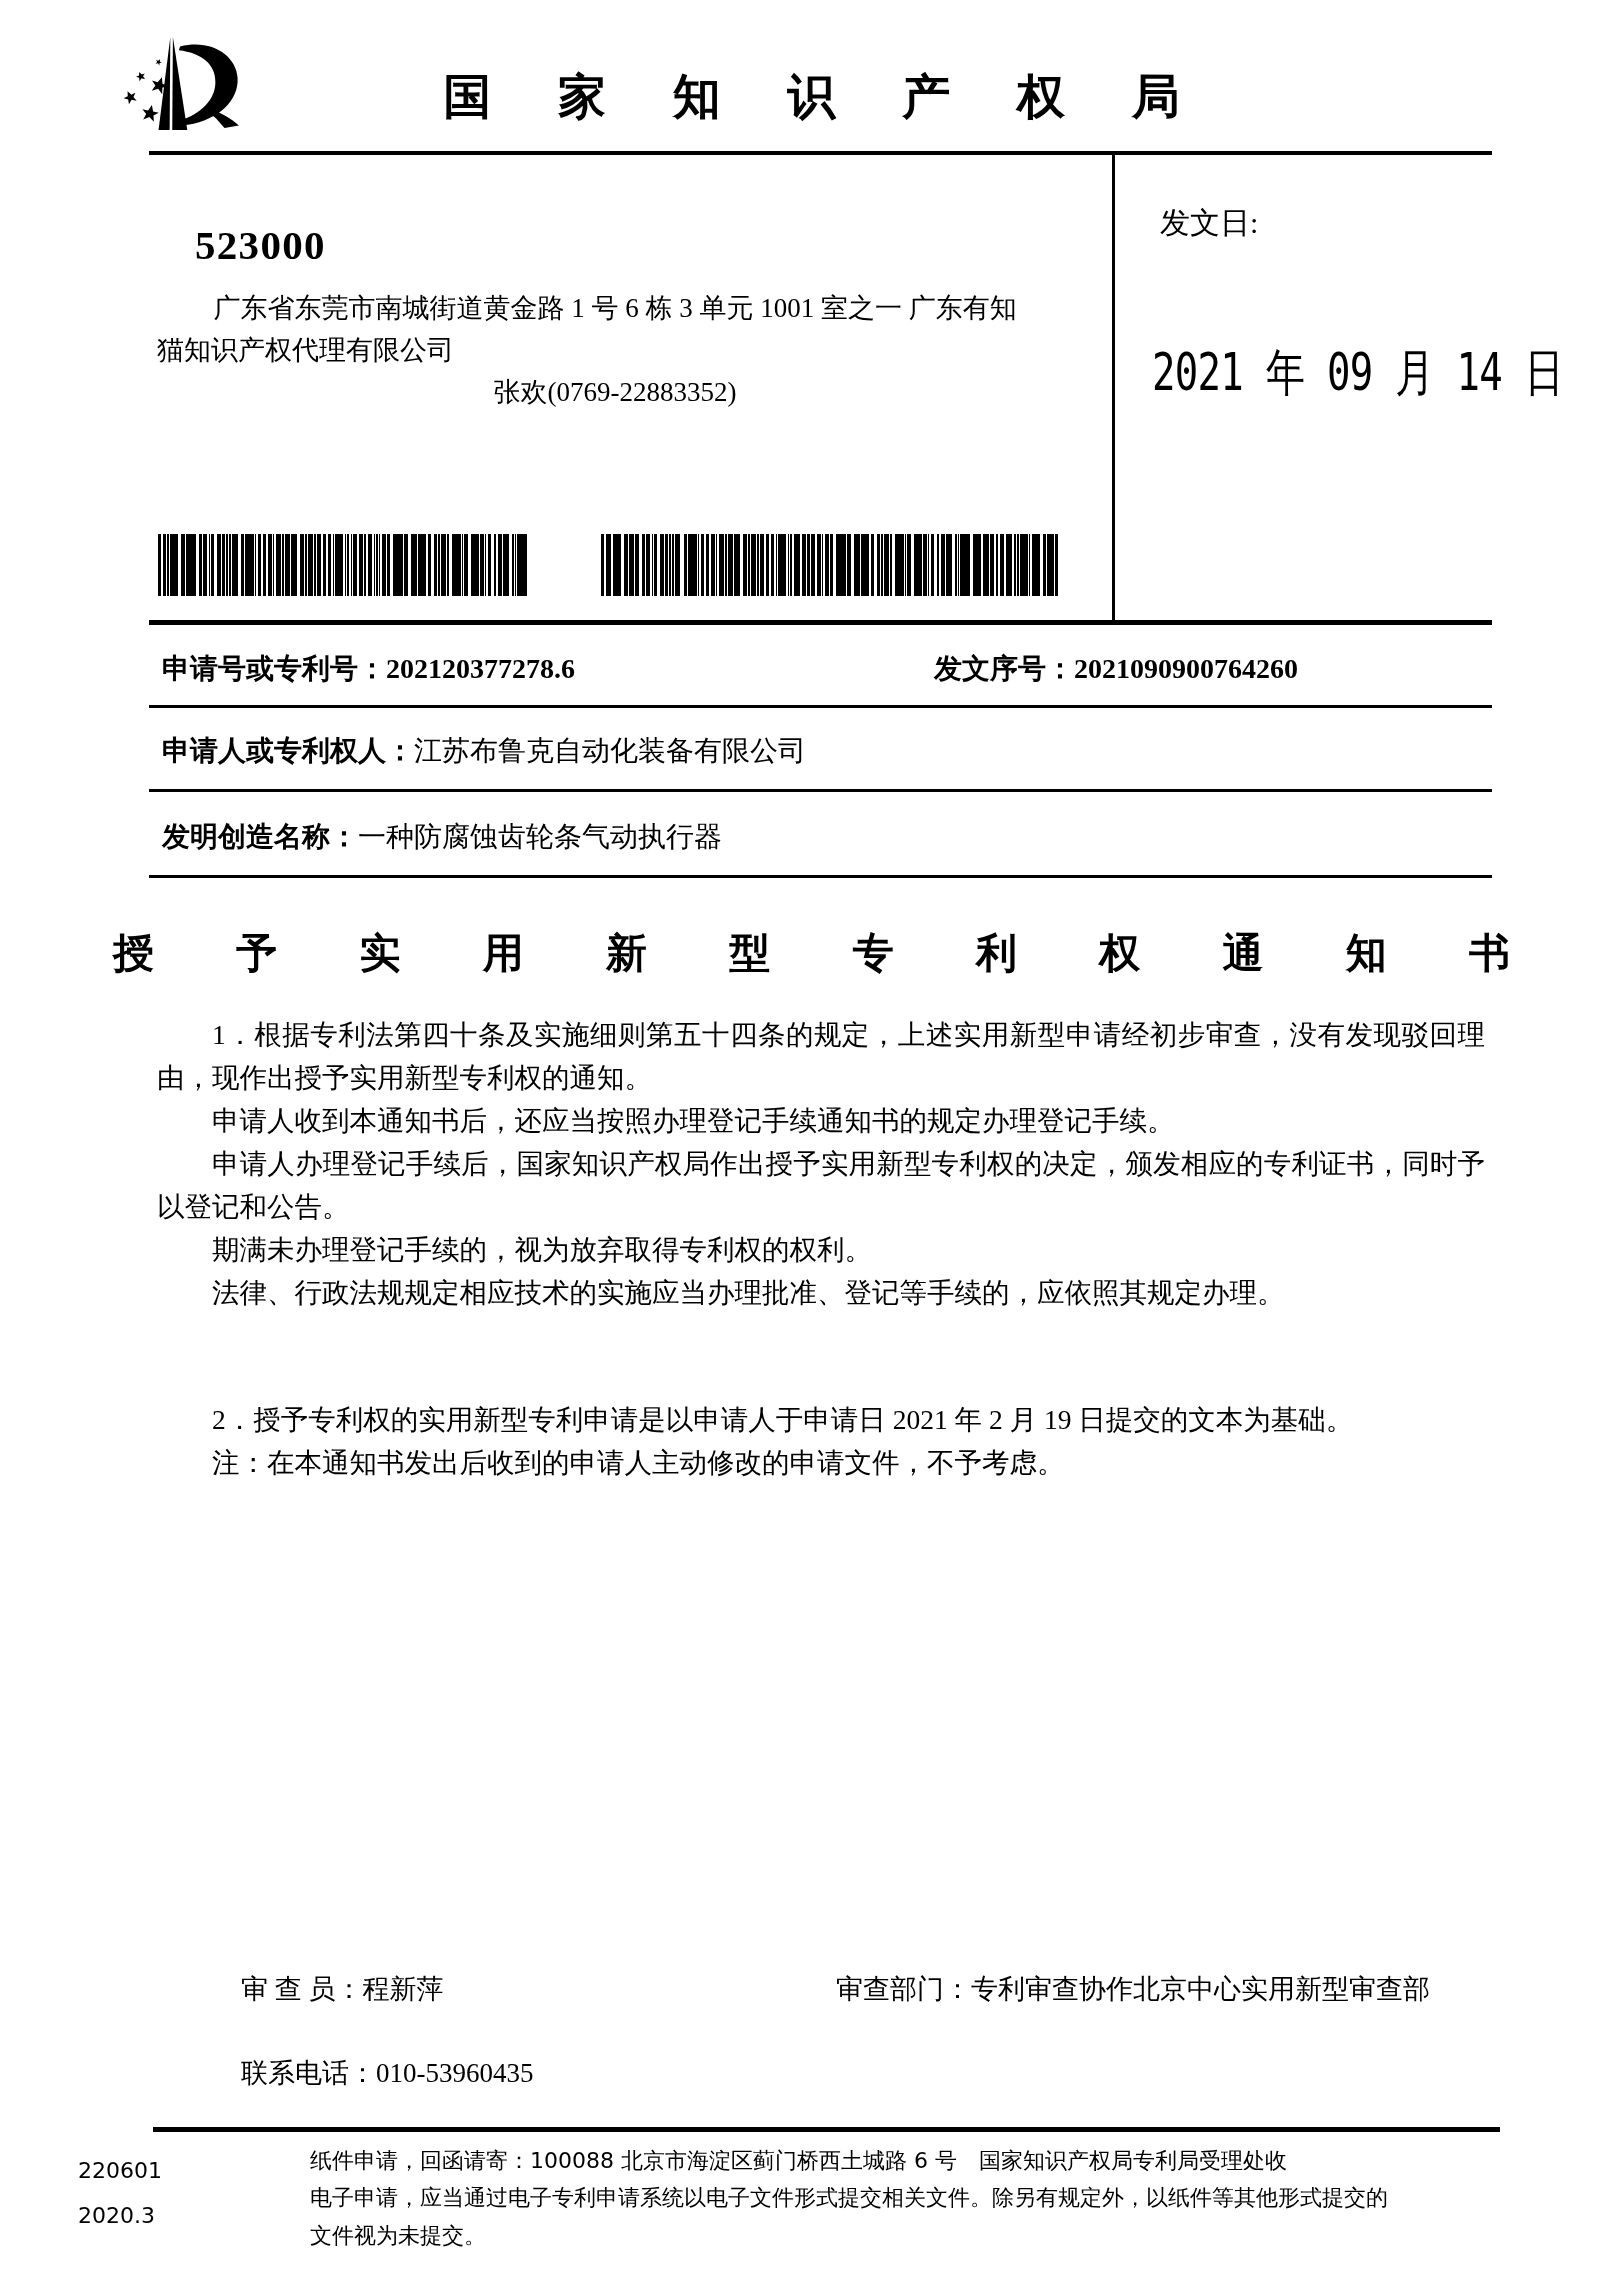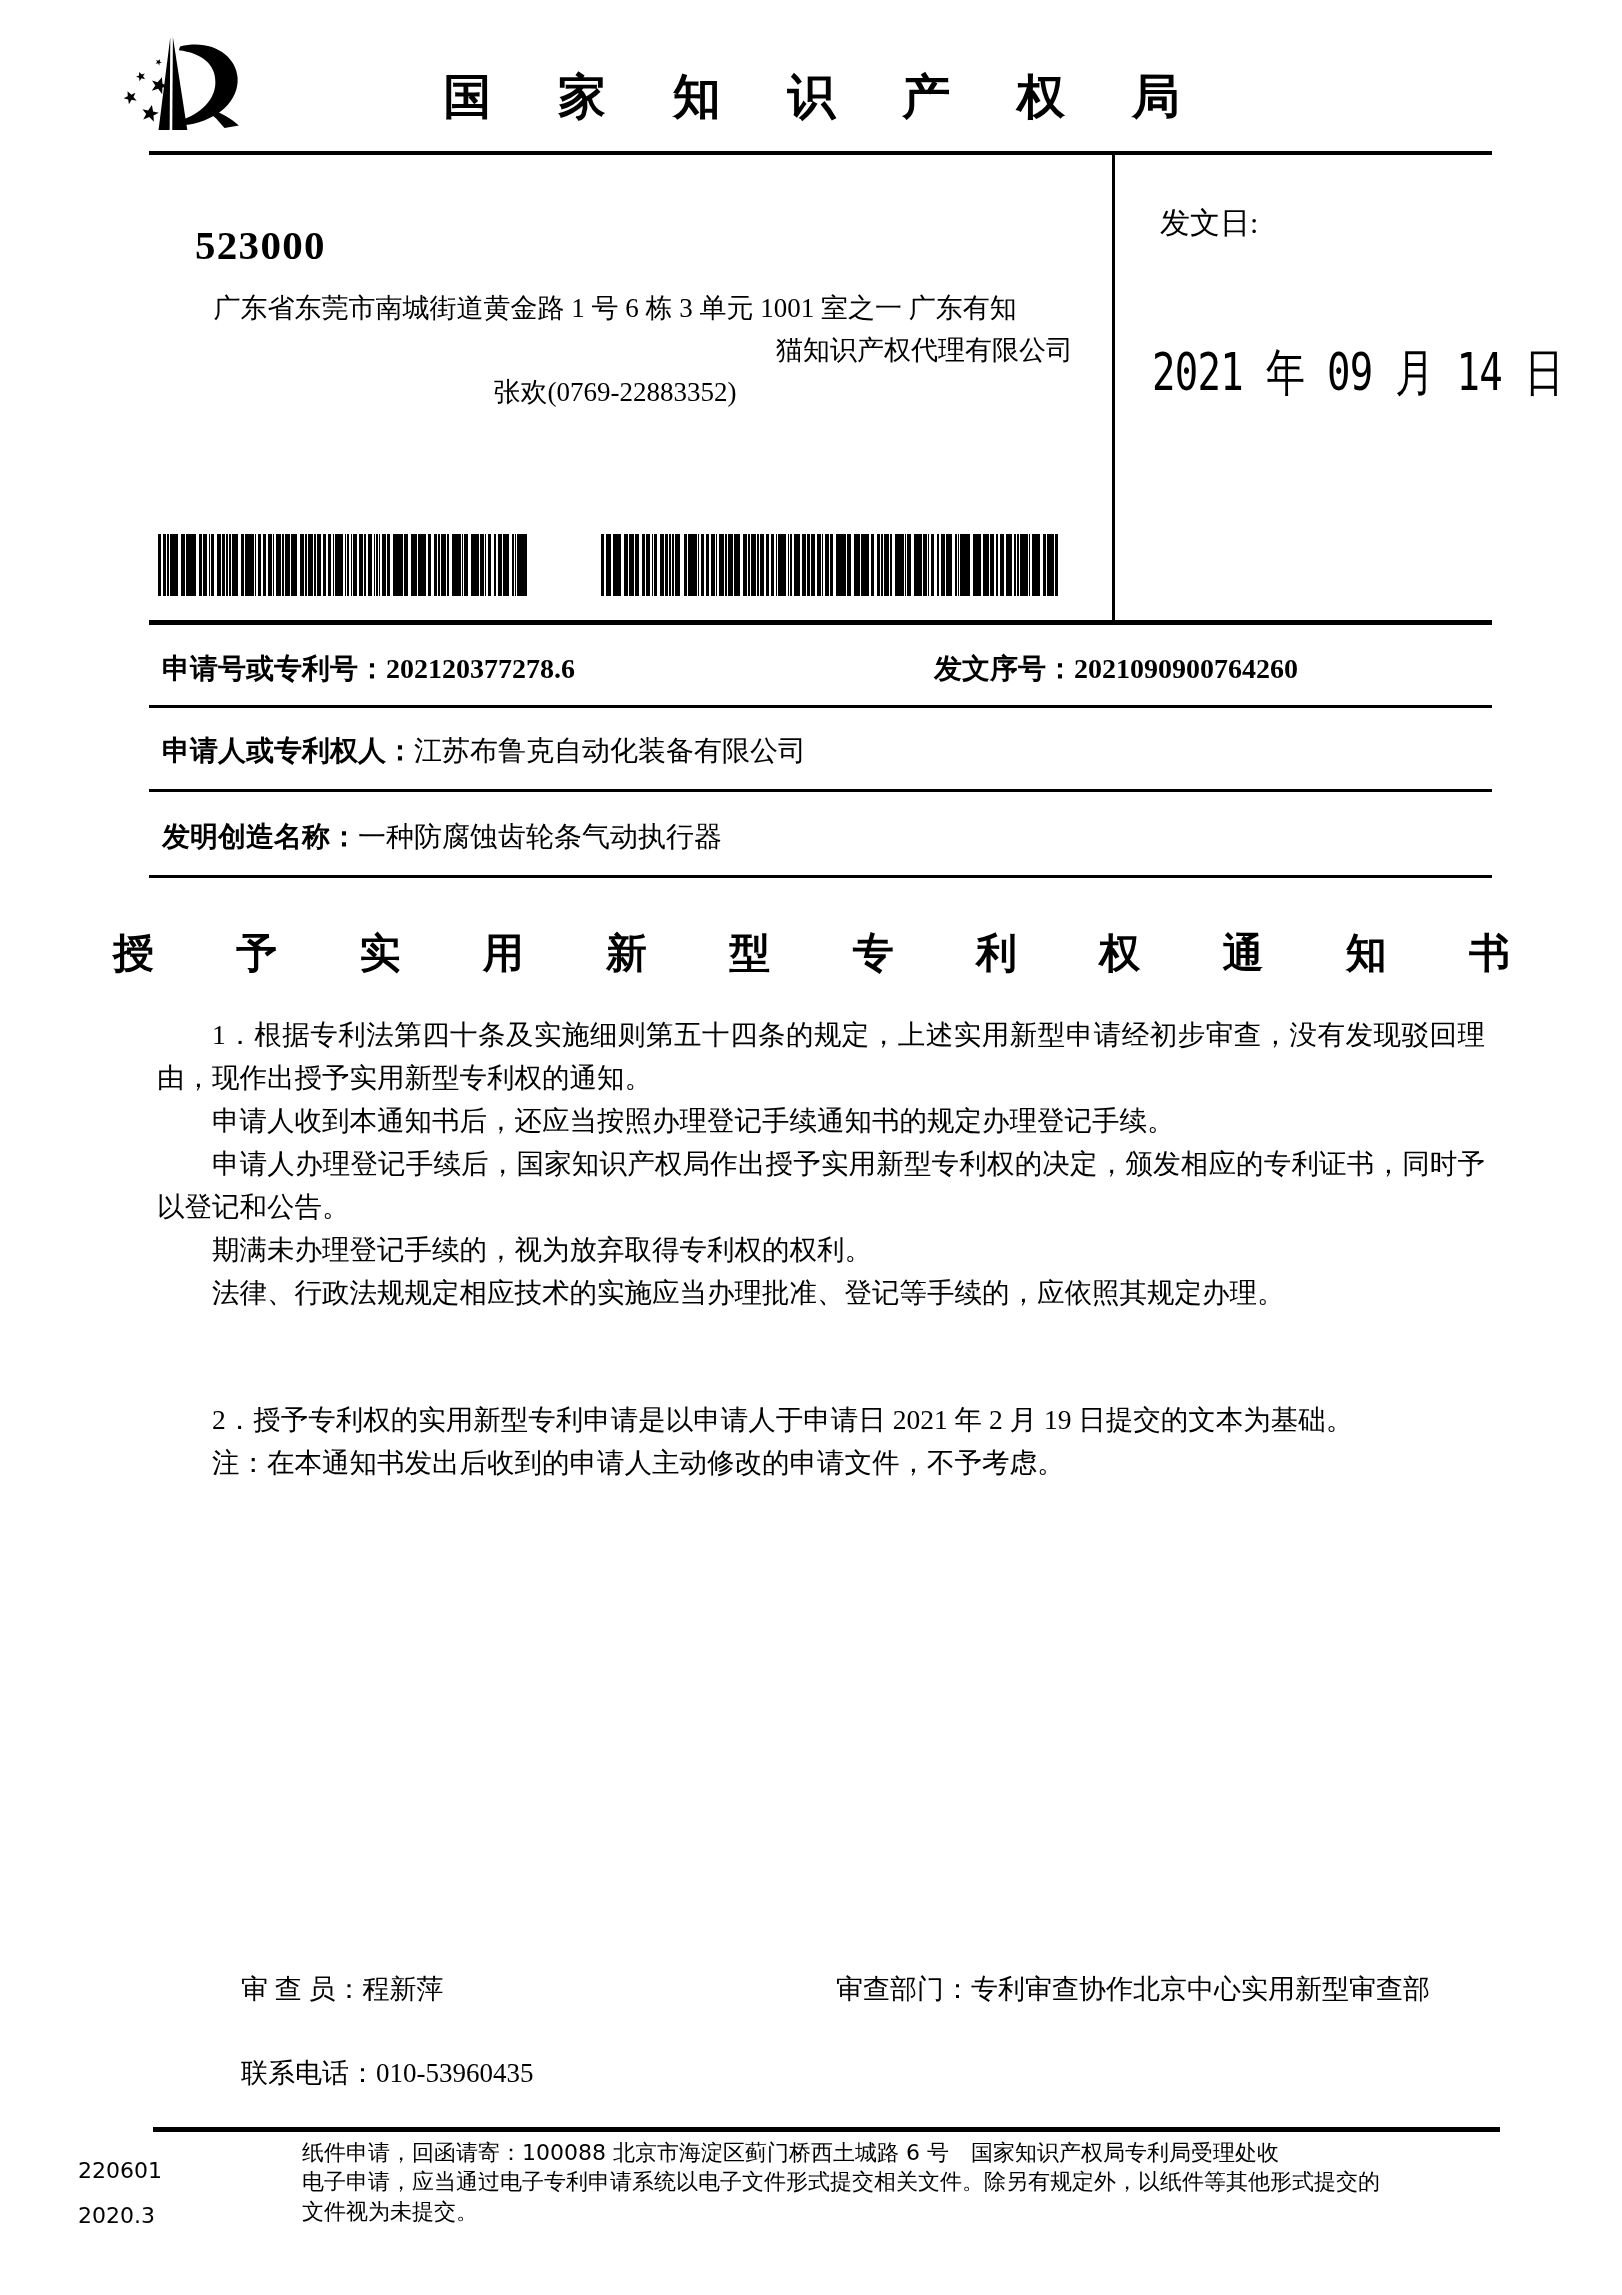--- a/index.html
+++ b/index.html
@@ -19,21 +19,21 @@
   .rule-top{left:149px;top:151px;width:1343px;height:3.9px;}
   .rule-vert{left:1112px;top:152px;width:2.6px;height:470px;}
   .rule-barcode{left:149px;top:620px;width:1343px;height:4.6px;}
   .rule-r1{left:149px;top:705px;width:1343px;height:3.3px;}
   .rule-r2{left:149px;top:789px;width:1343px;height:3.3px;}
   .rule-r3{left:149px;top:875px;width:1343px;height:3.3px;}
   .rule-footer{left:153px;top:2127px;width:1347px;height:5.2px;}
   
   .postal{left:195px;top:221px;font-weight:bold;font-size:41px;letter-spacing:1.3px;}
   .addr{left:157px;top:290px;width:916px;text-align:center;font-size:27px;white-space:nowrap;}
-  .addr2{left:157px;top:332px;width:916px;text-align:right;font-size:27px;}
+  .addr2{left:157px;top:332px;width:916px;text-align:left;font-size:27px;}
   .addr3{left:157px;top:374px;width:916px;text-align:center;font-size:27px;}
   
   .fawen-label{left:1160px;top:203px;font-size:30px;}
   .fawen-date{
     left:1152px;top:338px;width:301px;
     font-family:"DejaVu Sans Mono","Liberation Mono",monospace;
     font-size:39px;white-space:nowrap;transform:scaleY(1.3);transform-origin:top left;
     letter-spacing:-0.7px;
   }
   
@@ -78,21 +78,21 @@
     left:62px;top:2140px;width:216px;
     font-family:"DejaVu Sans","Liberation Sans",sans-serif;
     font-size:22px;line-height:29.4px;
   }
   .footer-codes div{margin:16px;}
   .footer-text{
     left:302px;top:2138px;width:1204px;
     font-family:"DejaVu Sans","Liberation Sans",sans-serif;
     font-size:22px;line-height:29.4px;text-align:left;
   }
-  .footer-text div{margin:0;}
+  .footer-text div{margin:8px;}
 </style>
 </head>
 <body>
 
 <div class="page">
 
   <svg class="abs" style="left:121px;top:36px;" width="128" height="98" viewBox="0 0 195 150" aria-hidden="true">
     <g fill="#000">
       <path transform="translate(57,40) scale(0.5) rotate(25)" d="M0,-10 L2.9,-3.1 L9.5,-3.1 L4.2,1.2 L6.2,8.1 L0,3.8 L-6.2,8.1 L-4.2,1.2 L-9.5,-3.1 L-2.9,-3.1 Z"></path>
       <path transform="translate(30,62) scale(0.75) rotate(-20)" d="M0,-10 L2.9,-3.1 L9.5,-3.1 L4.2,1.2 L6.2,8.1 L0,3.8 L-6.2,8.1 L-4.2,1.2 L-9.5,-3.1 L-2.9,-3.1 Z"></path>

